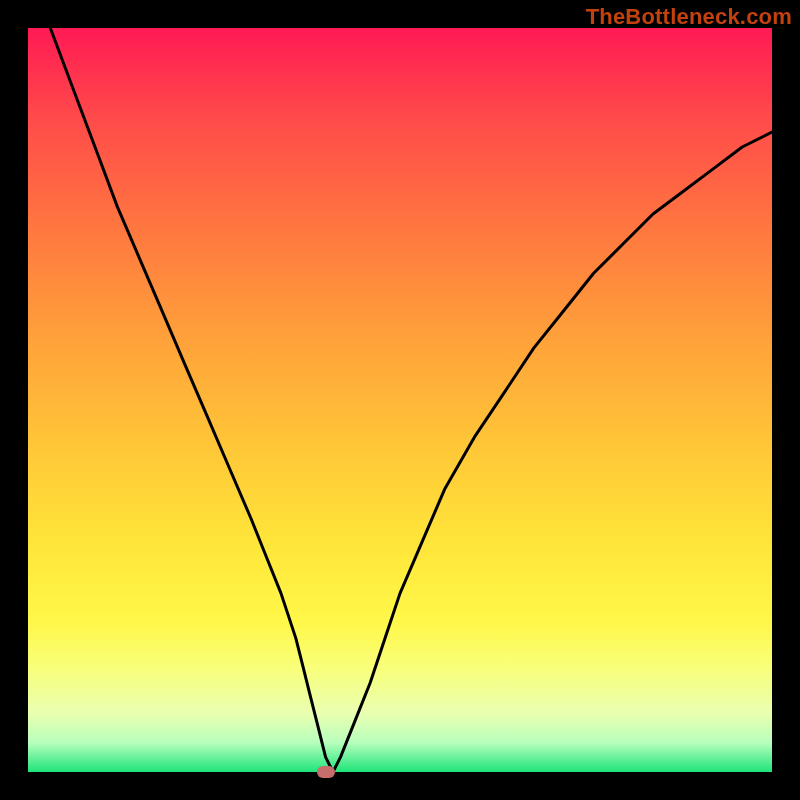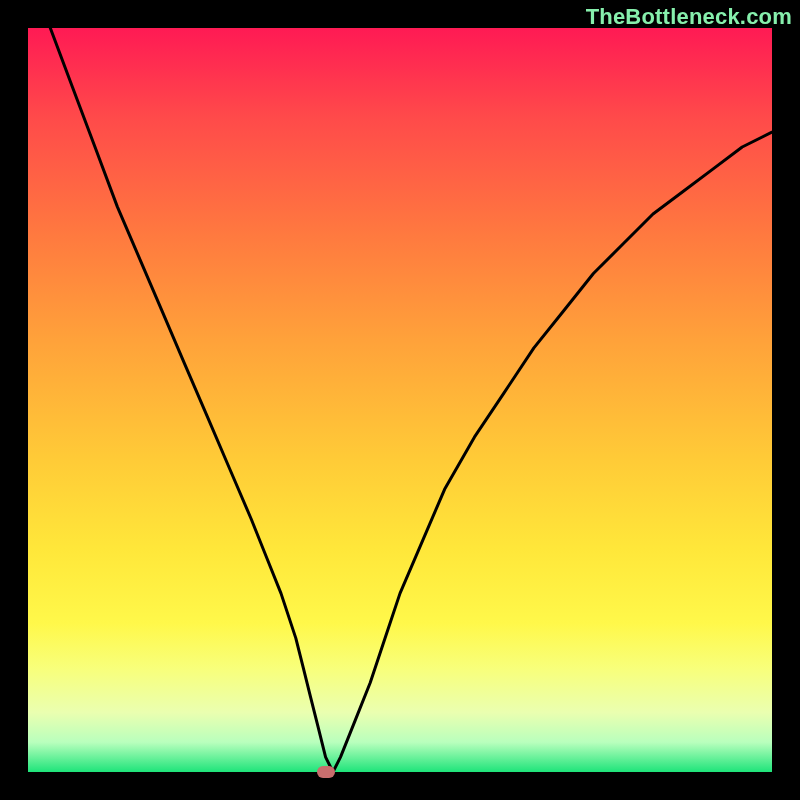--- a/index.html
+++ b/index.html
@@ -39,21 +39,21 @@
       #1ee47a 100%
     );
   }
   .watermark {
     position: absolute;
     top: 4px;
     right: 8px;
     font-family: Arial, Helvetica, sans-serif;
     font-size: 22px;
     font-weight: 600;
-    color: #86efac;
+    color: #c2410c;
     letter-spacing: 0.2px;
   }
   svg.curve {
     position: absolute;
     left: 0;
     top: 0;
     width: 744px;
     height: 744px;
   }
   svg.curve path {

